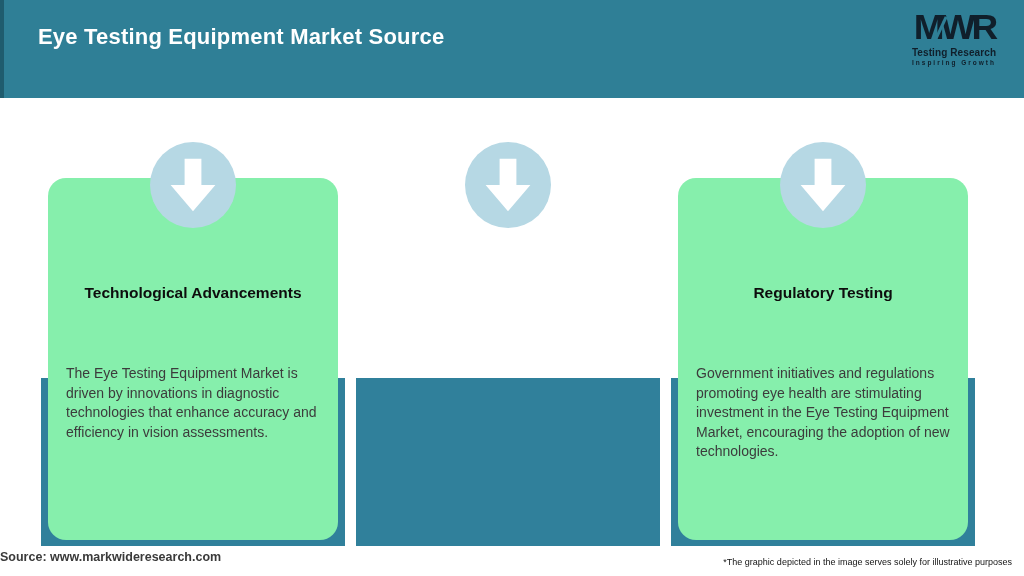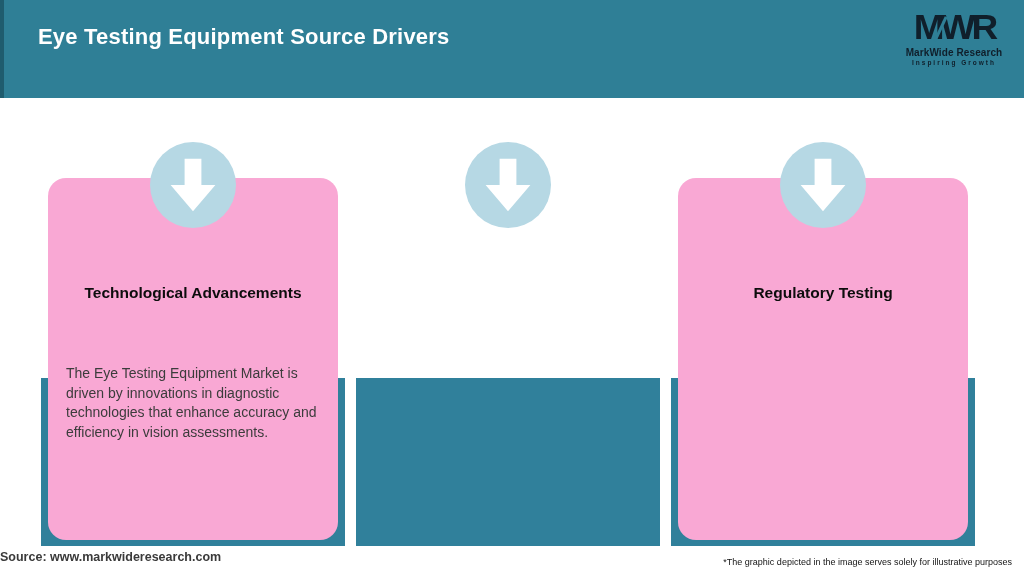--- a/index.html
+++ b/index.html
@@ -22,21 +22,21 @@
        background:#2f7f96;transform:rotate(24deg);}
   .logo-name{font-size:10px;font-weight:bold;margin-top:1px;letter-spacing:.1px;white-space:nowrap;}
   .logo-tag{font-size:6.5px;font-weight:bold;letter-spacing:2px;margin-top:1px;white-space:nowrap;}
 
   
   .col{position:absolute;top:142px;width:304px;height:404px;}
   .col-1{left:41px;} .col-2{left:356px;} .col-3{left:671px;}
   .backing{position:absolute;left:0;right:0;top:236px;height:168px;background:#30809b;}
   .card{
     position:absolute;left:7px;right:7px;top:36px;height:362px;
-    background:#f9a8d4;border-radius:18px;padding-left:44px;
+    background:#86efac;border-radius:18px;padding-left:44px;
   }
   .badge{
     position:absolute;top:0;left:50%;transform:translateX(-50%);
     width:86px;height:86px;border-radius:50%;background:#b6d8e4;
     display:flex;align-items:center;justify-content:center;
   }
   .badge svg{display:block;}
   .card-title{
     position:absolute;top:104px;left:36px;right:36px;text-align:center;
     font-size:15.5px;font-weight:bold;color:#0d0d0d;line-height:21px;margin:0;
@@ -55,27 +55,27 @@
     position:absolute;right:12px;top:557px;font-size:9px;color:#141414;
   }
 </style>
 </head>
 <body>
 
 <div class="stage">
 
   <div class="header">
     <div class="header-edge"></div>
-    <h1 class="page-title">Eye Testing Equipment Source Drivers</h1>
+    <h1 class="page-title">Eye Testing Equipment Market Source</h1>
     <div class="logo">
       <div class="mwr">
         <span>MWR</span>
         <span class="mwr-slash"></span>
       </div>
-      <div class="logo-name">MarkWide Research</div>
+      <div class="logo-name">Testing Research</div>
       <div class="logo-tag">Inspiring Growth</div>
     </div>
   </div>
 
   <div class="col col-1">
     <div class="backing"></div>
     <div class="card">
       <h2 class="card-title">Technological Advancements</h2>
       <p class="card-desc">The Eye Testing Equipment Market is driven by innovations in diagnostic technologies that enhance accuracy and efficiency in vision assessments.</p>
     </div>
@@ -92,20 +92,21 @@
       <svg width="56" height="60" viewBox="0 0 60 64" aria-hidden="true">
         <path d="M21 4 h18 v28 h15 L30 60 6 32 h15 Z" fill="#ffffff"></path>
       </svg>
     </div>
   </div>
 
   <div class="col col-3">
     <div class="backing"></div>
     <div class="card">
       <h2 class="card-title">Regulatory Testing</h2>
+      <p class="card-desc">Government initiatives and regulations promoting eye health are stimulating investment in the Eye Testing Equipment Market, encouraging the adoption of new technologies.</p>
     </div>
     <div class="badge">
       <svg width="56" height="60" viewBox="0 0 60 64" aria-hidden="true">
         <path d="M21 4 h18 v28 h15 L30 60 6 32 h15 Z" fill="#ffffff"></path>
       </svg>
     </div>
   </div>
 
   <div class="source">Source: www.markwideresearch.com</div>
   <div class="disclaimer">*The graphic depicted in the image serves solely for illustrative purposes</div>

